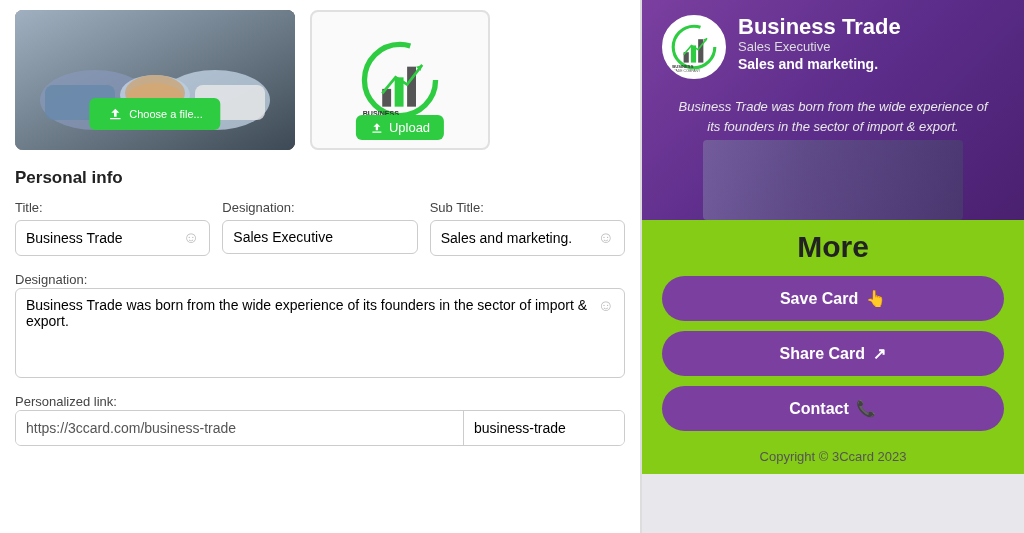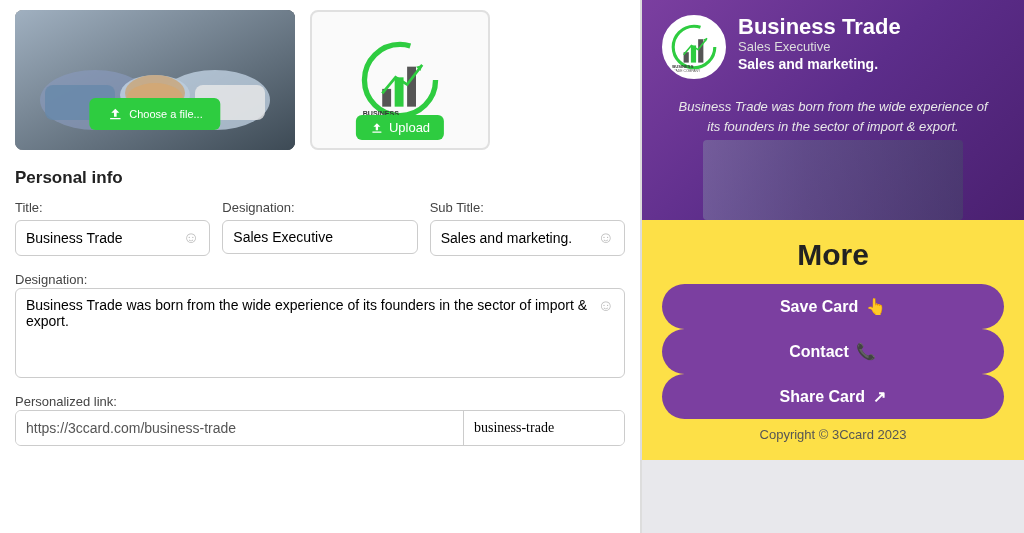--- a/index.html
+++ b/index.html
@@ -194,21 +194,20 @@
       border-right: 1px solid #ccc;
     }
 
     .personalized-link-slug {
       width: 160px;
       padding: 9px 10px;
       font-size: 14px;
       background: #fff;
       border: none;
       outline: none;
-      font-family: Liberation Serif, serif;
     }
 
     
     .right-panel {
       flex: 1;
       background: #e8e8ec;
       display: flex;
       flex-direction: column;
       align-items: center;
       overflow-y: auto;
@@ -274,23 +273,23 @@
       font-size: 13px;
       color: #e8e8e8;
       font-style: italic;
       line-height: 1.5;
       text-align: center;
       padding: 0 10px;
     }
 
     
     .card-more-section {
-      background: #fde047;
+      background: #84cc16;
       width: 100%;
-      padding: 18px 20px;
+      padding: 10px 20px;
       display: flex;
       flex-direction: column;
       align-items: center;
     }
 
     .more-title {
       font-size: 30px;
       font-weight: 900;
       color: #222;
       margin-bottom: 12px;
@@ -299,20 +298,21 @@
     .card-action-btn {
       width: 100%;
       background: #7b3fa0;
       color: #fff;
       border: none;
       border-radius: 30px;
       padding: 13px 20px;
       font-size: 16px;
       font-weight: 600;
       cursor: pointer;
+      margin-bottom: 10px;
       display: flex;
       align-items: center;
       justify-content: center;
       gap: 8px;
     }
 
     .card-copyright {
       font-size: 13px;
       color: #555;
       margin-top: 8px;
@@ -478,26 +478,26 @@
 
     <div class="card-more-section">
       <div class="more-title">More</div>
 
       <button class="card-action-btn">
         <span>Save Card</span>
         <span>👆</span>
       </button>
 
       <button class="card-action-btn">
+        <span>Share Card</span>
+        <span>↗</span>
+      </button>
+
+      <button class="card-action-btn">
         <span>Contact</span>
         <span>📞</span>
       </button>
 
-      <button class="card-action-btn">
-        <span>Share Card</span>
-        <span>↗</span>
-      </button>
-
       <div class="card-copyright">Copyright © 3Ccard 2023</div>
     </div>
 
   </div>
 </div>
 
 </body></html>

